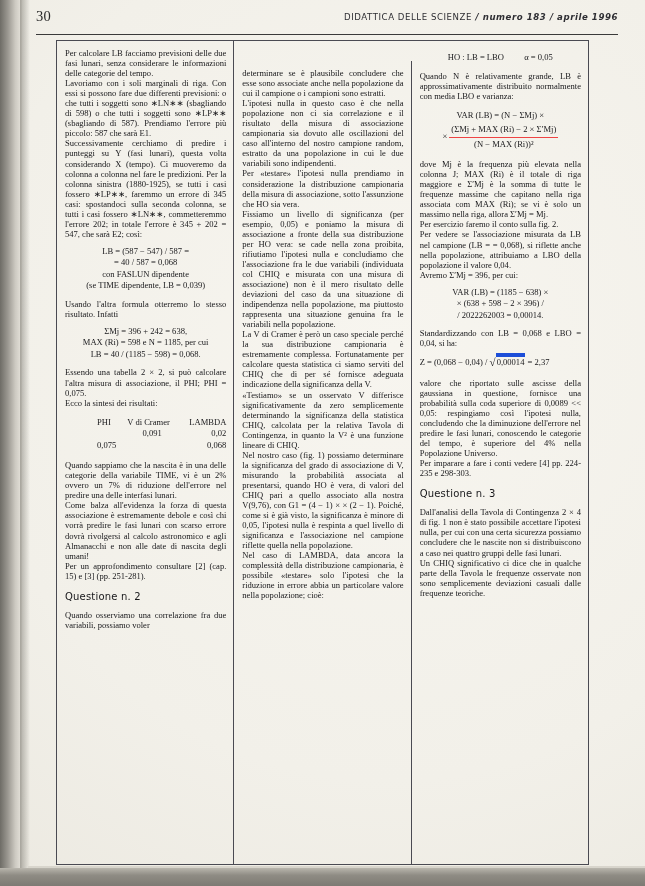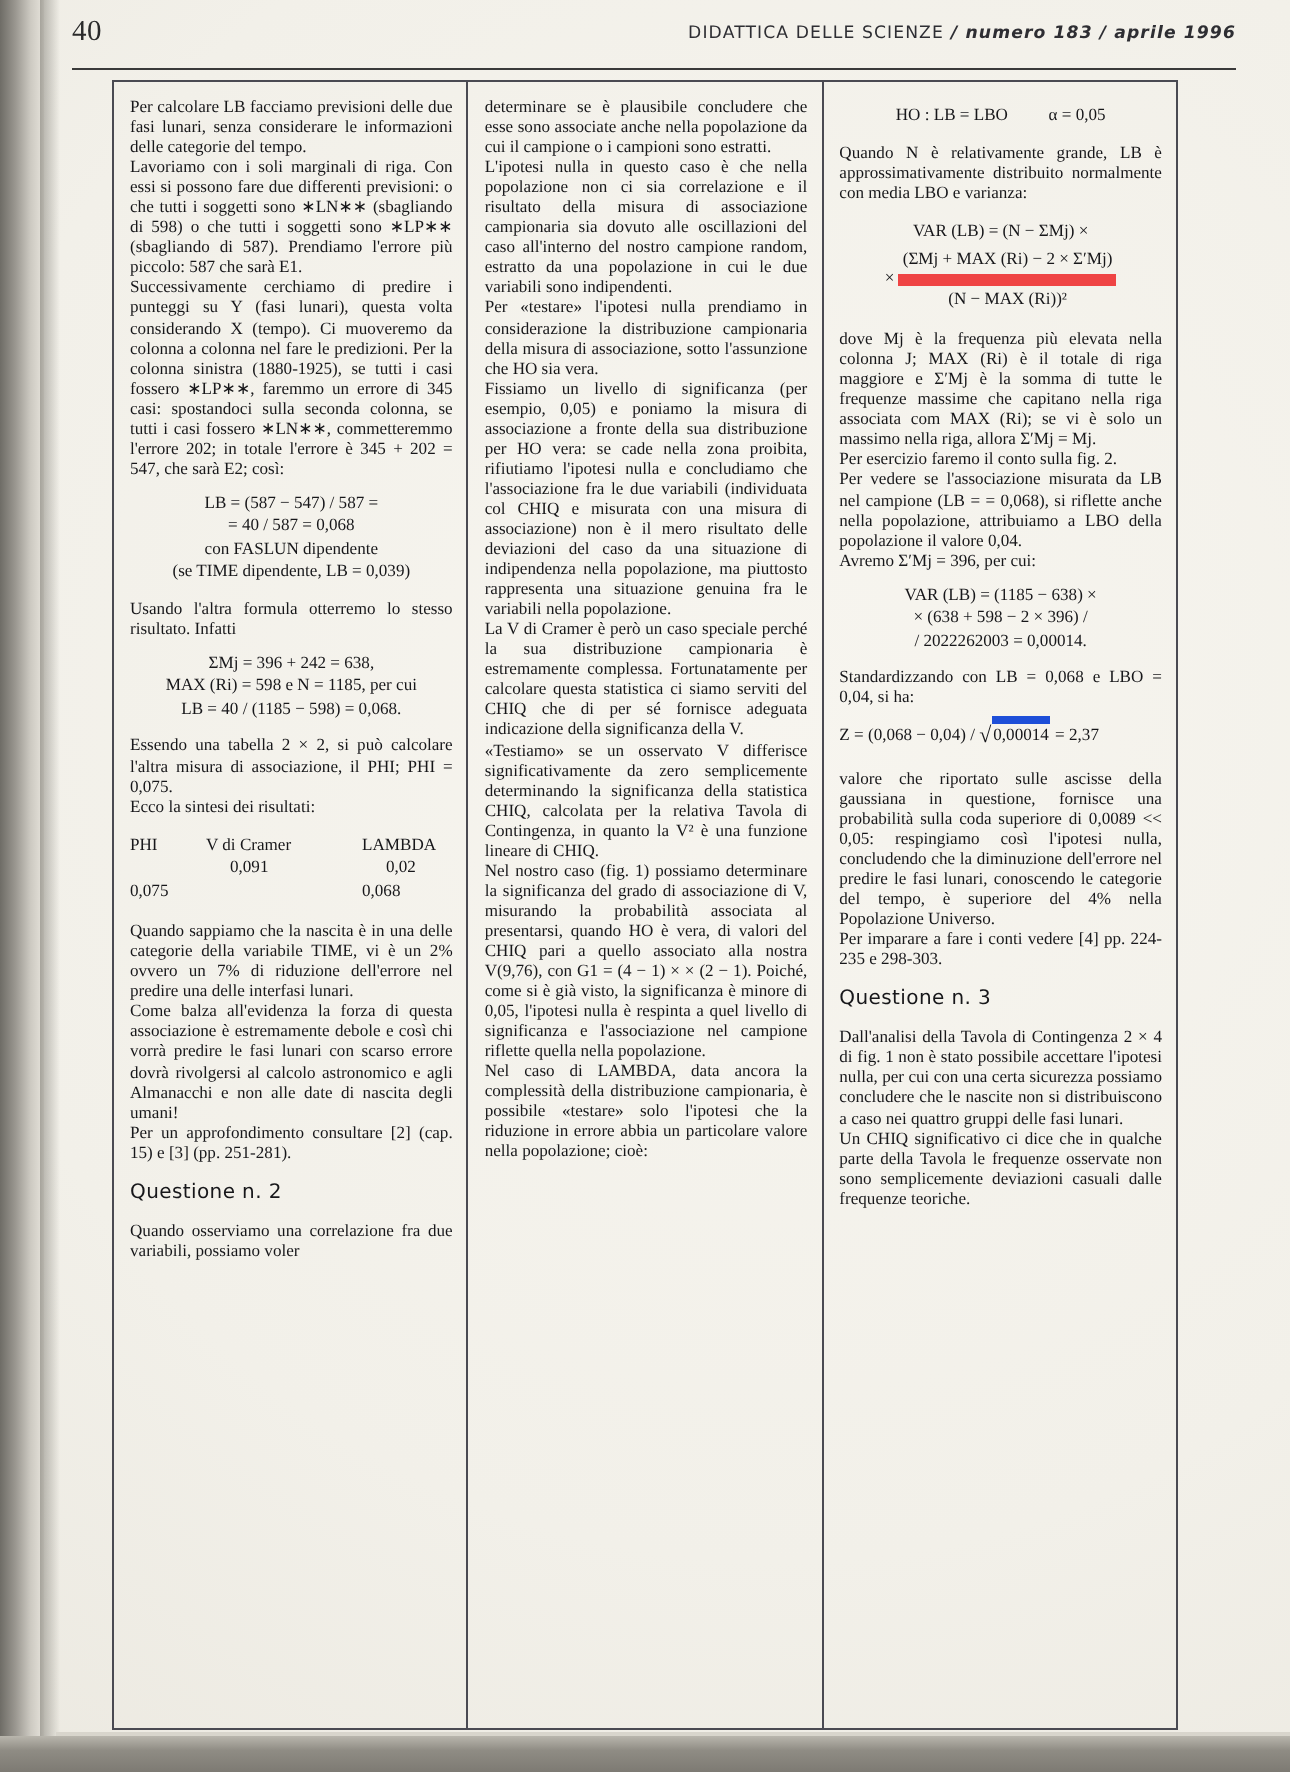--- a/index.html
+++ b/index.html
@@ -100,21 +100,21 @@
     padding: 7px 7px 4px 8px;
     font-size: 8.55px;
     line-height: 10.05px;
     color: #17171a;
     text-align: justify;
     text-justify: inter-word;
     hyphens: manual;
     overflow: hidden;
   }
   .col1 { width: 187px; border-right: 1px solid #4a4a52; }
-  .col2 { width: 187px; border-right: 1px solid #4a4a52; }
+  .col2 { width: 187px; border-right: 1px solid #4a4a52; margin-top: 20px; }
   .col3 { width: 186px; }
 
   p { margin: 0; }
   .it { }
 
   .eq {
     text-align: center;
     margin: 7px 0 7px 0;
     line-height: 11.5px;
     white-space: nowrap;
@@ -133,21 +133,21 @@
   }
 
   
   .frac {
     display: inline-block;
     vertical-align: middle;
     text-align: center;
   }
   .frac .num {
     display: block;
-    border-bottom: 6px solid #ef4444;
+    border-bottom: 1px solid #ef4444;
     padding: 0 2px 1px 2px;
     text-align: right;
   }
   .frac .den {
     display: block;
     padding: 1px 2px 0 2px;
   }
   .sqrt {
     border-top: 4px solid #1d4ed8;
     padding: 0 1px;
@@ -156,21 +156,21 @@
 </style>
 </head>
 <body>
 
 <div id="page">
   <div id="paper"></div>
   <div id="spine"></div>
   <div id="spine2"></div>
 
   <div id="hdr">
-    <div class="folio">40</div>
+    <div class="folio">30</div>
     <div class="runhead"><span>DIDATTICA DELLE SCIENZE</span><span class="it"> / numero 183 / aprile 1996</span></div>
   </div>
   <div id="hdrrule"></div>
 
   <div id="box">
 
     <div class="col col1">
       <p>Per calcolare LB facciamo previsioni delle due fasi lunari, senza considerare le informazioni delle categorie del tempo.</p>
       <p>Lavoriamo con i soli marginali di riga. Con essi si possono fare due differenti previsioni: o che tutti i soggetti sono ∗LN∗∗ (sbagliando di 598) o che tutti i soggetti sono ∗LP∗∗ (sbagliando di 587). Prendiamo l'errore più piccolo: 587 che sarà E1.</p>
       <p>Successivamente cerchiamo di predire i punteggi su Y (fasi lunari), questa volta considerando X (tempo). Ci muoveremo da colonna a colonna nel fare le predizioni. Per la colonna sinistra (1880-1925), se tutti i casi fossero ∗LP∗∗, faremmo un errore di 345 casi: spostandoci sulla seconda colonna, se tutti i casi fossero ∗LN∗∗, commetteremmo l'errore 202; in totale l'errore è 345 + 202 = 547, che sarà E2; così:</p>
@@ -181,21 +181,21 @@
         <div>(se TIME dipendente, LB = 0,039)</div>
       </div>
       <p>Usando l'altra formula otterremo lo stesso risultato. Infatti</p>
       <div class="eq">
         <div>ΣMj = 396 + 242 = 638,</div>
         <div>MAX (Ri) = 598 e N = 1185, per cui</div>
         <div>LB = 40 / (1185 − 598) = 0,068.</div>
       </div>
       <p>Essendo una tabella 2 × 2, si può calcolare l'altra misura di associazione, il PHI; PHI = 0,075.</p>
       <p>Ecco la sintesi dei risultati:</p>
-      <div class="eq-left" style="margin-top:9px;margin-bottom:9px;">
+      <div class="eq-left" style="margin-top:9px;margin-bottom:9px;margin-left:32px;">
         <div style="display:flex;">
           <span class="it" style="width:38px;">PHI</span>
           <span style="width:78px;">V di Cramer</span>
           <span class="it">LAMBDA</span>
         </div>
         <div style="display:flex;">
           <span style="width:38px;"></span>
           <span style="width:78px;padding-left:12px;">0,091</span>
           <span>0,02</span>
         </div>

